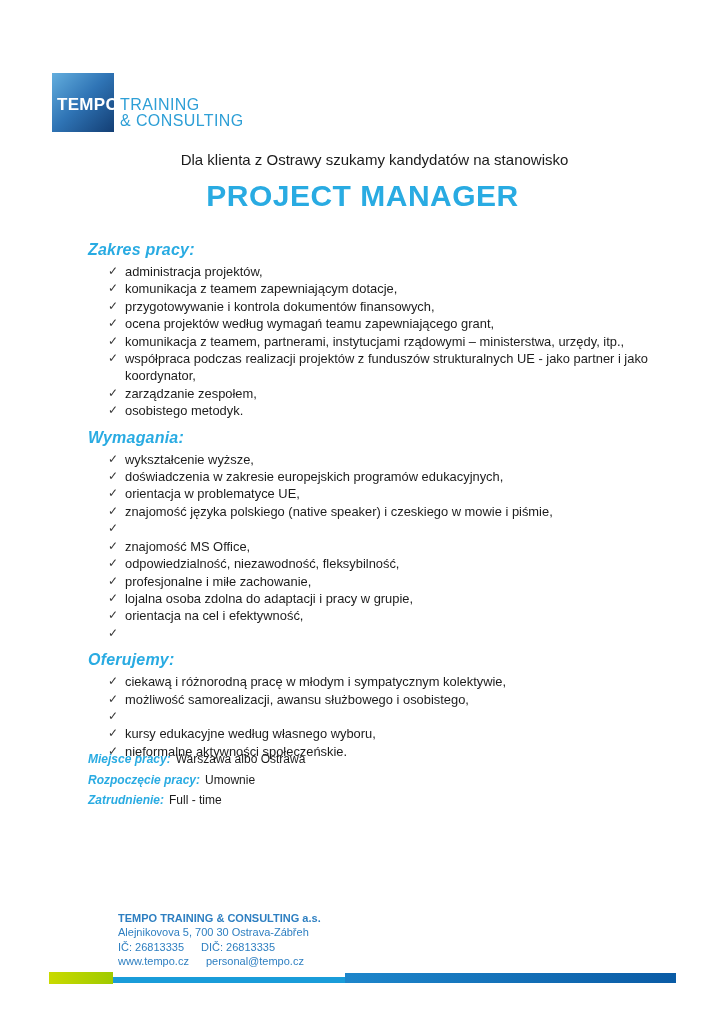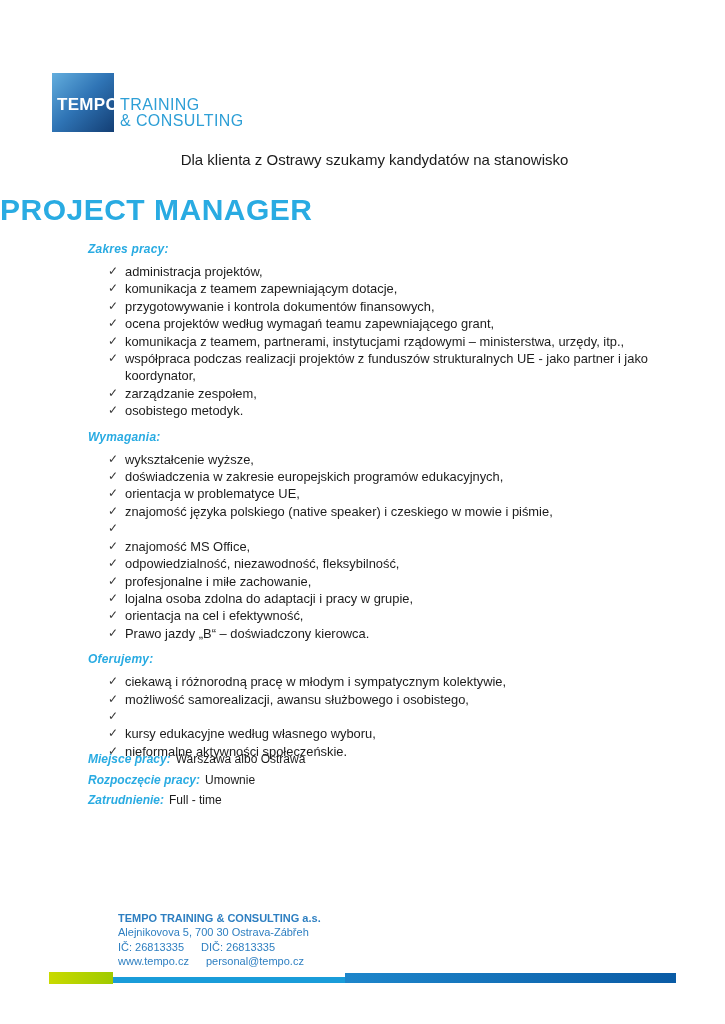--- a/index.html
+++ b/index.html
@@ -18,28 +18,28 @@
     color:#fff;font-weight:bold;font-size:17px;letter-spacing:.3px;
     padding:0 0 19px 5px;line-height:1;
   }
   .logo-text{
     margin-left:6px;padding-top:24px;color:var(--logo-blue,#2e9fd6);
     font-size:16px;line-height:15.5px;letter-spacing:.4px;white-space:nowrap;
   }
   
   .intro{position:absolute;top:151px;left:0;width:100%;text-align:center;font-size:15px;color:#1b1b1b;padding-left:12px;}
   .title{
-    position:absolute;top:193px;left:0;width:100%;margin:0;text-align:left;
+    position:absolute;top:179px;left:0;width:100%;margin:0;text-align:center;
     font-size:30px;font-weight:bold;letter-spacing:.5px;color:var(--accent,#29abe2);
   }
   
   #sections{position:absolute;left:88px;top:240px;width:620px;}
   .job-section{margin-bottom:8px;}
   .section-heading{
-    margin:0 0 4px 0;font-size:12px;line-height:19px;font-weight:bold;font-style:italic;
+    margin:0 0 4px 0;font-size:16px;line-height:19px;font-weight:bold;font-style:italic;
     color:var(--accent,#29abe2);letter-spacing:.2px;
   }
   .item{display:flex;align-items:flex-start;font-size:12.9px;line-height:17.4px;color:#1c1c1c;}
   .check{flex:none;width:17px;margin-left:20px;color:var(--check,#3a3a3a);font-size:12px;line-height:17.4px;}
   .item-text{white-space:pre-line;}
   
   #details{position:absolute;left:88px;top:749px;}
   .detail-line{font-size:12px;line-height:20.7px;color:#1b1b1b;}
   .detail-label{color:var(--accent,#29abe2);font-weight:bold;font-style:italic;margin-right:5px;}
   
@@ -145,21 +145,20 @@
         <div class="item">
           <span class="check">✓</span>
           <span class="item-text">lojalna osoba zdolna do adaptacji i pracy w grupie,</span>
         </div>
         <div class="item">
           <span class="check">✓</span>
           <span class="item-text">orientacja na cel i efektywność,</span>
         </div>
         <div class="item">
           <span class="check">✓</span>
-          <span class="item-text">Prawo jazdy „B“ – doświadczony kierowca.</span>
         </div>
       </section>
       <section class="job-section">
         <h2 class="section-heading">Oferujemy:</h2>
         <div class="item">
           <span class="check">✓</span>
           <span class="item-text">ciekawą i różnorodną pracę w młodym i sympatycznym kolektywie,</span>
         </div>
         <div class="item">
           <span class="check">✓</span>

